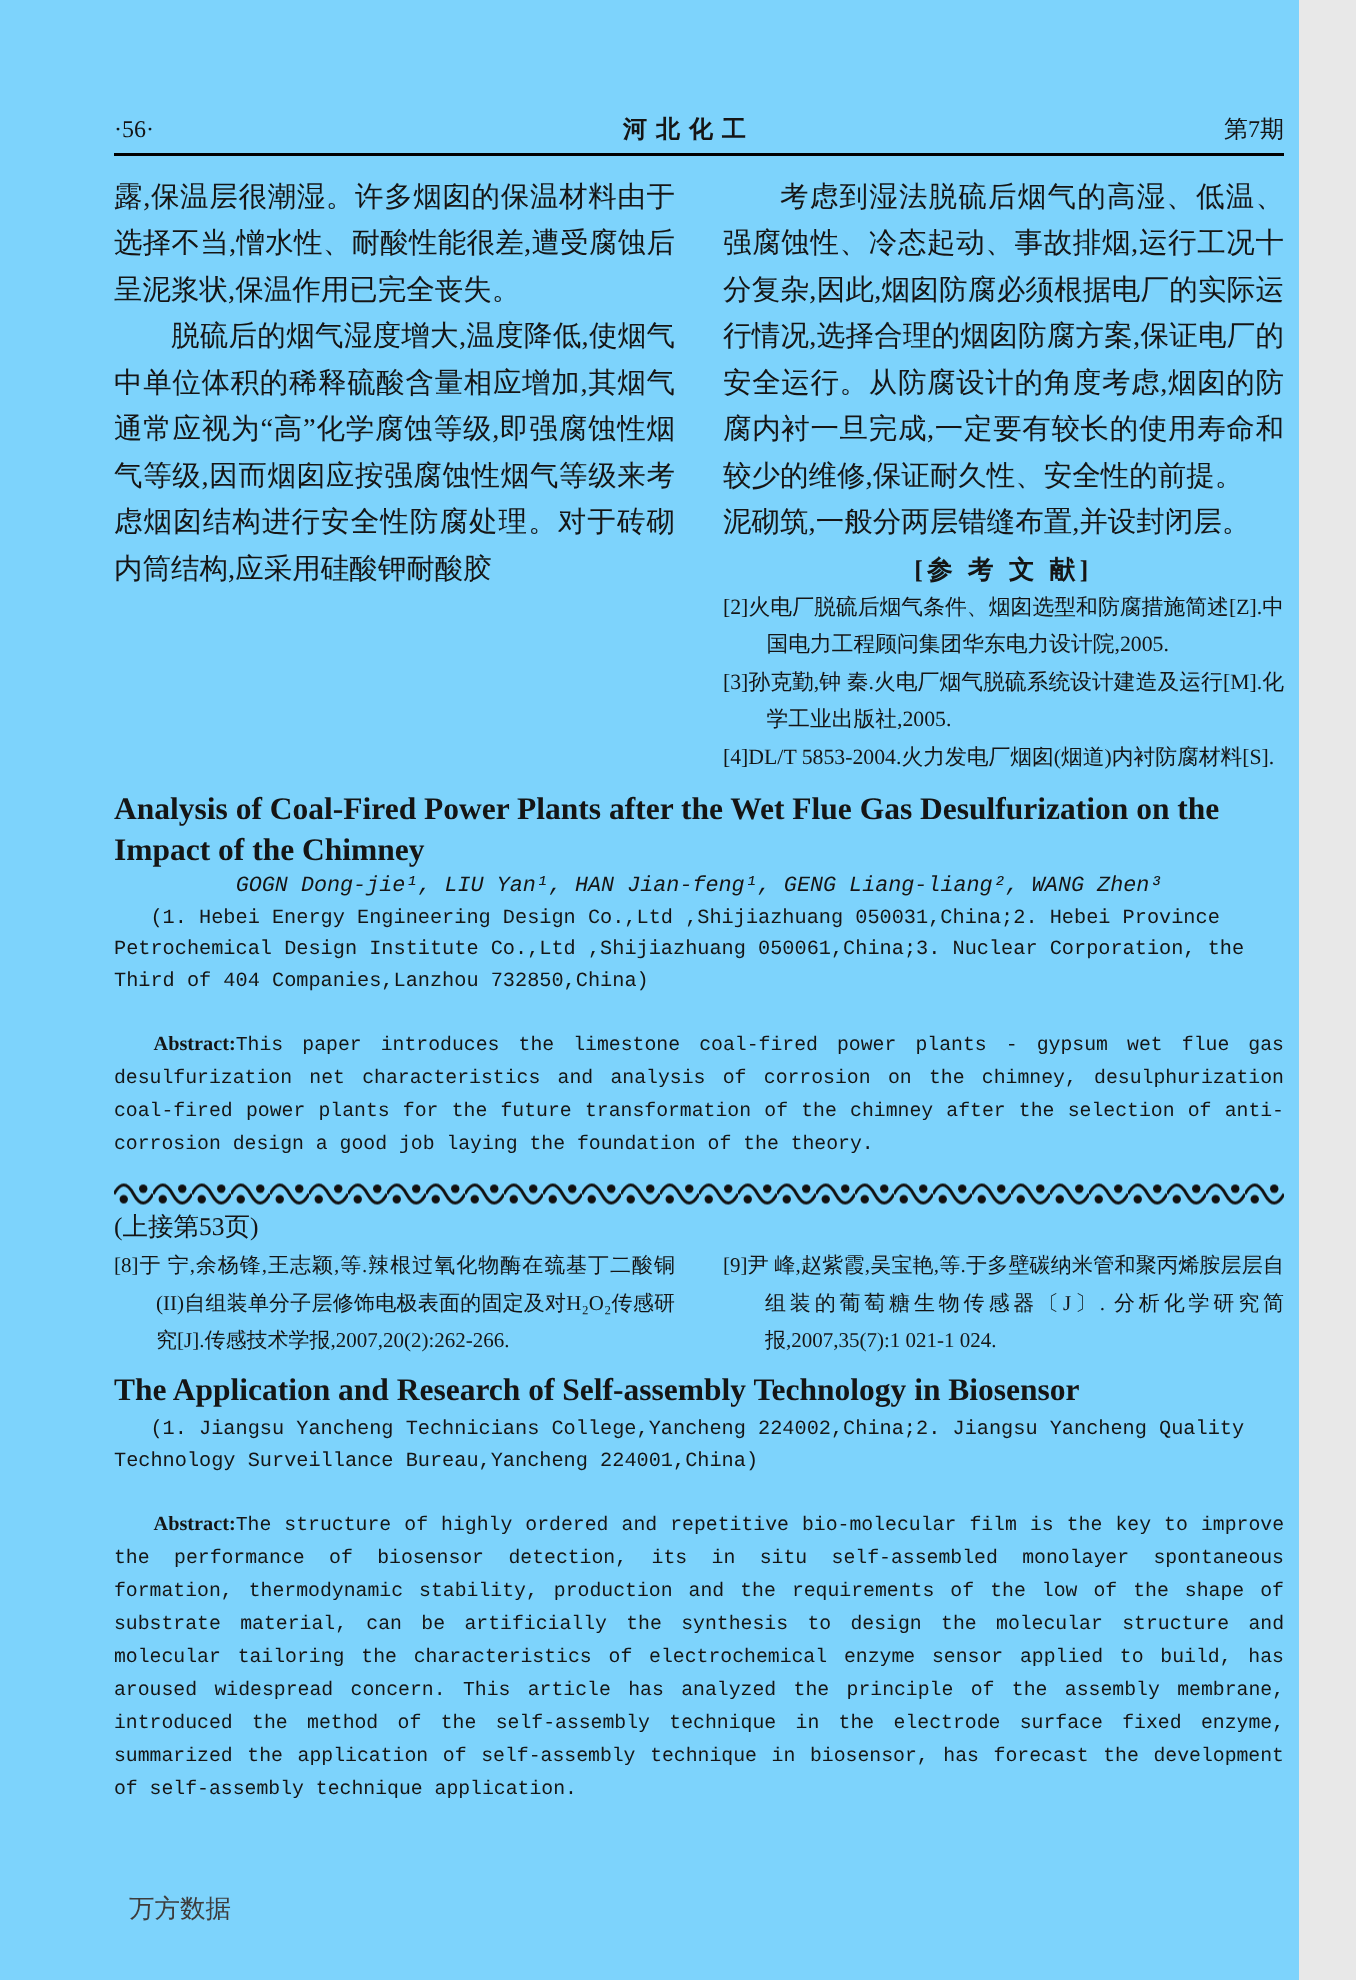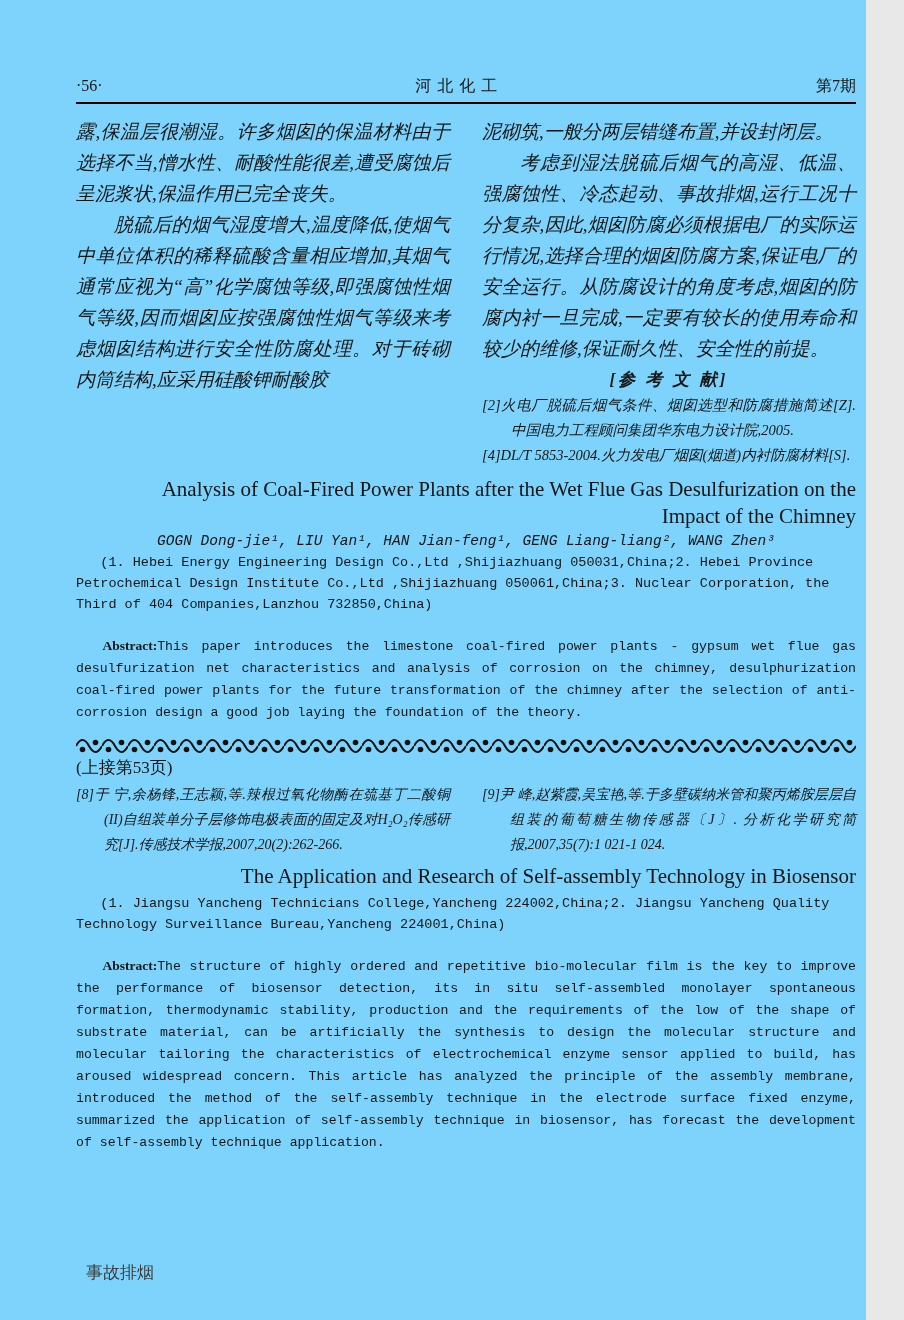--- a/index.html
+++ b/index.html
@@ -1,32 +1,32 @@
 <!DOCTYPE html>
 <html><head>
 <meta charset="utf-8">
 <style>
   html,body{margin:0;padding:0;background:#e8e8e8;}
   .page{position:relative;width:866px;height:1320px;background:#7dd3fc;overflow:hidden;
         font-family:"Liberation Serif","DejaVu Serif",serif;color:#151515;}
   .content{margin:0 48px 0 76px;width:780px;}
   
   .hdr{display:flex;justify-content:space-between;align-items:baseline;padding-top:76px;font-size:16px;}
-  .hdr .mid{letter-spacing:6px;font-weight:normal;text-align:center;}
+  .hdr .mid{letter-spacing:6px;font-weight:bold;text-align:center;}
   .rule{border:none;border-top:2.5px solid #000;margin:5px 0 0 0;}
   
-  .cols{display:flex;gap:32px;margin-top:12px;font-style:italic;}
+  .cols{display:flex;gap:32px;margin-top:12px;}
   .col{width:382px;}
   p.cn{font-size:19px;line-height:31px;text-align:justify;margin:0;}
   p.cn.ind{text-indent:2em;}
   .refhead{font-weight:bold;text-align:center;font-size:17px;letter-spacing:3px;margin:4px 0 2px 0;}
   p.ref{font-size:14.5px;line-height:25px;padding-left:2em;text-indent:-2em;text-align:justify;margin:0;
         font-family:"Liberation Serif",serif;}
   
-  .etitle{font-size:21px;font-weight:normal;text-align:right;line-height:27px;margin-top:8px;}
+  .etitle{font-size:21px;font-weight:bold;text-align:left;line-height:27px;margin-top:8px;}
   .eauthors{text-align:center;font-style:italic;font-size:14.5px;margin-top:3px;
             font-family:"Liberation Mono","DejaVu Sans Mono",monospace;}
   .eaffil{font-size:13.5px;line-height:21px;text-indent:1.8em;margin-top:3px;
           font-family:"Liberation Mono","DejaVu Sans Mono",monospace;}
   .eabs{font-size:13.2px;line-height:22px;text-align:justify;text-indent:2em;margin-top:20px;
         font-family:"Liberation Mono","DejaVu Sans Mono",monospace;}
   .ekw{font-size:13.2px;line-height:22px;text-indent:2em;margin:0;
        font-family:"Liberation Mono","DejaVu Sans Mono",monospace;}
   .eabs b,.ekw b{font-family:"Liberation Serif",serif;font-size:13.5px;}
   
@@ -47,24 +47,25 @@
       <span>第7期</span>
     </div>
     <hr class="rule">
 
     <div class="cols">
       <div class="col">
         <p class="cn">露,保温层很潮湿。许多烟囱的保温材料由于选择不当,憎水性、耐酸性能很差,遭受腐蚀后呈泥浆状,保温作用已完全丧失。</p>
         <p class="cn ind">脱硫后的烟气湿度增大,温度降低,使烟气中单位体积的稀释硫酸含量相应增加,其烟气通常应视为“高”化学腐蚀等级,即强腐蚀性烟气等级,因而烟囱应按强腐蚀性烟气等级来考虑烟囱结构进行安全性防腐处理。对于砖砌内筒结构,应采用硅酸钾耐酸胶</p>
       </div>
       <div class="col">
+        <p class="cn ind">考虑到湿法脱硫后烟气的高湿、低温、强腐蚀性、冷态起动、事故排烟,运行工况十分复杂,因此,烟囱防腐必须根据电厂的实际运行情况,选择合理的烟囱防腐方案,保证电厂的安全运行。从防腐设计的角度考虑,烟囱的防腐内衬一旦完成,一定要有较长的使用寿命和较少的维修,保证耐久性、安全性的前提。</p>
         <p class="cn">泥砌筑,一般分两层错缝布置,并设封闭层。</p>
-        <p class="cn ind">考虑到湿法脱硫后烟气的高湿、低温、强腐蚀性、冷态起动、事故排烟,运行工况十分复杂,因此,烟囱防腐必须根据电厂的实际运行情况,选择合理的烟囱防腐方案,保证电厂的安全运行。从防腐设计的角度考虑,烟囱的防腐内衬一旦完成,一定要有较长的使用寿命和较少的维修,保证耐久性、安全性的前提。</p>
         <div class="refhead">[参  考  文  献]</div>
         <p class="ref">[2]火电厂脱硫后烟气条件、烟囱选型和防腐措施简述[Z].中国电力工程顾问集团华东电力设计院,2005.</p>
+        <p class="ref">[3]孙克勤,钟 秦.火电厂烟气脱硫系统设计建造及运行[M].化学工业出版社,2005.</p>
         <p class="ref">[4]DL/T 5853-2004.火力发电厂烟囱(烟道)内衬防腐材料[S].</p>
       </div>
     </div>
 
     <div>
       <div class="etitle">
         <span style="display:block">Analysis of Coal-Fired Power Plants after the Wet Flue Gas Desulfurization on the</span>
         <span style="display:block">Impact of the Chimney</span>
       </div>
       <div class="eauthors">GOGN Dong-jie¹, LIU Yan¹, HAN Jian-feng¹, GENG Liang-liang², WANG Zhen³</div>
@@ -95,14 +96,14 @@
 
     <div>
       <div class="etitle" style="margin-top:6px">The Application and Research of Self-assembly Technology in Biosensor</div>
       <div class="eaffil">(1. Jiangsu Yancheng Technicians College,Yancheng 224002,China;2. Jiangsu Yancheng Quality Technology Surveillance Bureau,Yancheng 224001,China)</div>
       <p class="eabs"><b>Abstract:</b><span>The structure of highly ordered and repetitive bio-molecular film is the key to improve the performance of biosensor detection, its in situ self-assembled monolayer spontaneous formation, thermodynamic stability, production and the requirements of the low of the shape of substrate material, can be artificially the synthesis to design the molecular structure and molecular tailoring the characteristics of electrochemical enzyme sensor applied to build, has aroused widespread concern. This article has analyzed the principle of the assembly membrane, introduced the method of the self-assembly technique in the electrode surface fixed enzyme, summarized the application of self-assembly technique in biosensor, has forecast the development of self-assembly technique application.</span></p>
 
     </div>
 
   </div>
 
-  <div class="footer">事故排烟</div>
+  <div class="footer">万方数据</div>
 </div>
 
 </body></html>

